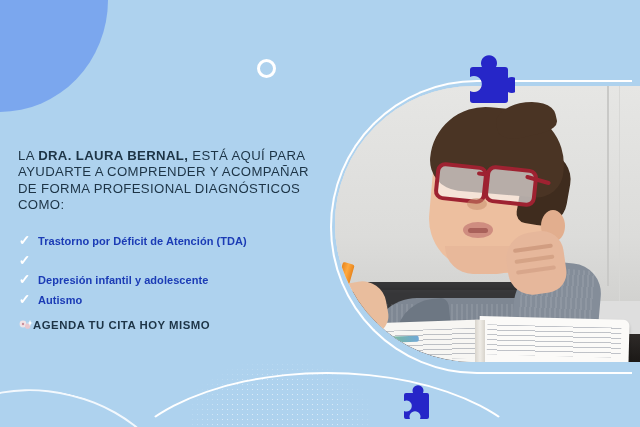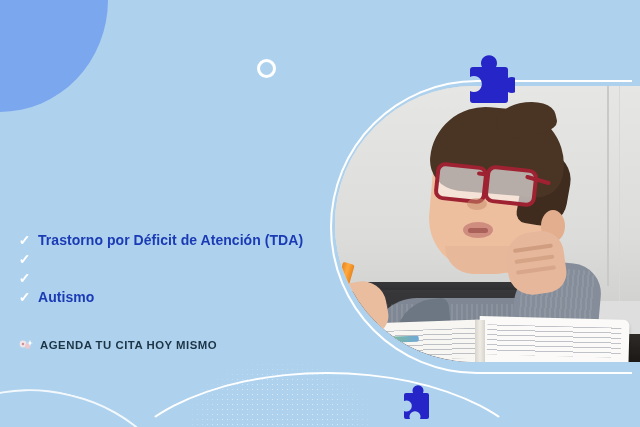--- a/index.html
+++ b/index.html
@@ -172,25 +172,25 @@
     letter-spacing:.35px;font-weight:400;
   }
   .headline b{font-weight:700;}
   .bullets{position:absolute;left:18px;top:232px;width:330px;}
   .bullet{display:flex;align-items:baseline;gap:7px;margin-bottom:3px;}
   .check{
     color:#ffffff;font-size:14px;font-weight:700;line-height:16px;
     flex:0 0 auto;width:13px;text-align:center;
   }
   .bul-txt{
-    color:#1b3bb5;font-size:14px;font-weight:700;line-height:16px;
+    color:#1b3bb5;font-size:11px;font-weight:700;line-height:16px;
     letter-spacing:.05px;
   }
   .cta{
-    position:absolute;left:18px;top:318px;display:flex;align-items:center;gap:7px;margin-top:20px;
+    position:absolute;left:18px;top:318px;display:flex;align-items:center;gap:0;
   }
   .cta-icon{
     position:relative;width:15px;height:13px;flex:0 0 auto;
   }
   .cta-txt{
     color:#1d3446;font-size:11.4px;font-weight:700;letter-spacing:.5px;
   }
 </style>
 </head>
 <body>
@@ -265,31 +265,35 @@
       <path fill="#2626c8" d="M18 14 h9 a8 8 0 1 1 14 0 h9 a3 3 0 0 1 3 3 v8 a8 8 0 1 1 0 14 v8 a3 3 0 0 1 -3 3 h-32 a3 3 0 0 1 -3 -3 v-9 a8 8 0 1 0 0 -14 v-7 a3 3 0 0 1 3 -3 z"></path>
     </svg>
   </div>
 
   <div class="puzzle" style="left:394px;top:385px;width:40px;height:42px;overflow:hidden;">
     <svg width="40" height="44" viewBox="0 0 40 44" xmlns="http://www.w3.org/2000/svg">
       <path fill="#2626c8" d="M14 8 h5 a5.5 5.5 0 1 1 10 0 h4 a2 2 0 0 1 2 2 v22 a2 2 0 0 1 -2 2 h-7 a5.5 5.5 0 1 0 -10 0 h-4 a2 2 0 0 1 -2 -2 v-6 a5.5 5.5 0 1 0 0 -10 v-6 a2 2 0 0 1 2 -2 z"></path>
     </svg>
   </div>
 
+  <div class="headline">
+    <span>LA </span><b>DRA. LAURA BERNAL,</b><span> ESTÁ AQUÍ PARA AYUDARTE A COMPRENDER Y ACOMPAÑAR DE FORMA PROFESIONAL DIAGNÓSTICOS COMO:</span>
+  </div>
 
   <div class="bullets">
     <div class="bullet">
       <span class="check">✓</span>
       <span class="bul-txt">Trastorno por Déficit de Atención (TDA)</span>
     </div>
     <div class="bullet">
       <span class="check">✓</span>
     </div>
     <div class="bullet">
       <span class="check">✓</span>
+      <span class="bul-txt">Depresión infantil y adolescente</span>
     </div>
     <div class="bullet">
       <span class="check">✓</span>
       <span class="bul-txt">Autismo</span>
     </div>
   </div>
 
   <div class="cta">
     <span class="cta-icon">
       <svg width="15" height="13" viewBox="0 0 15 13" xmlns="http://www.w3.org/2000/svg">

